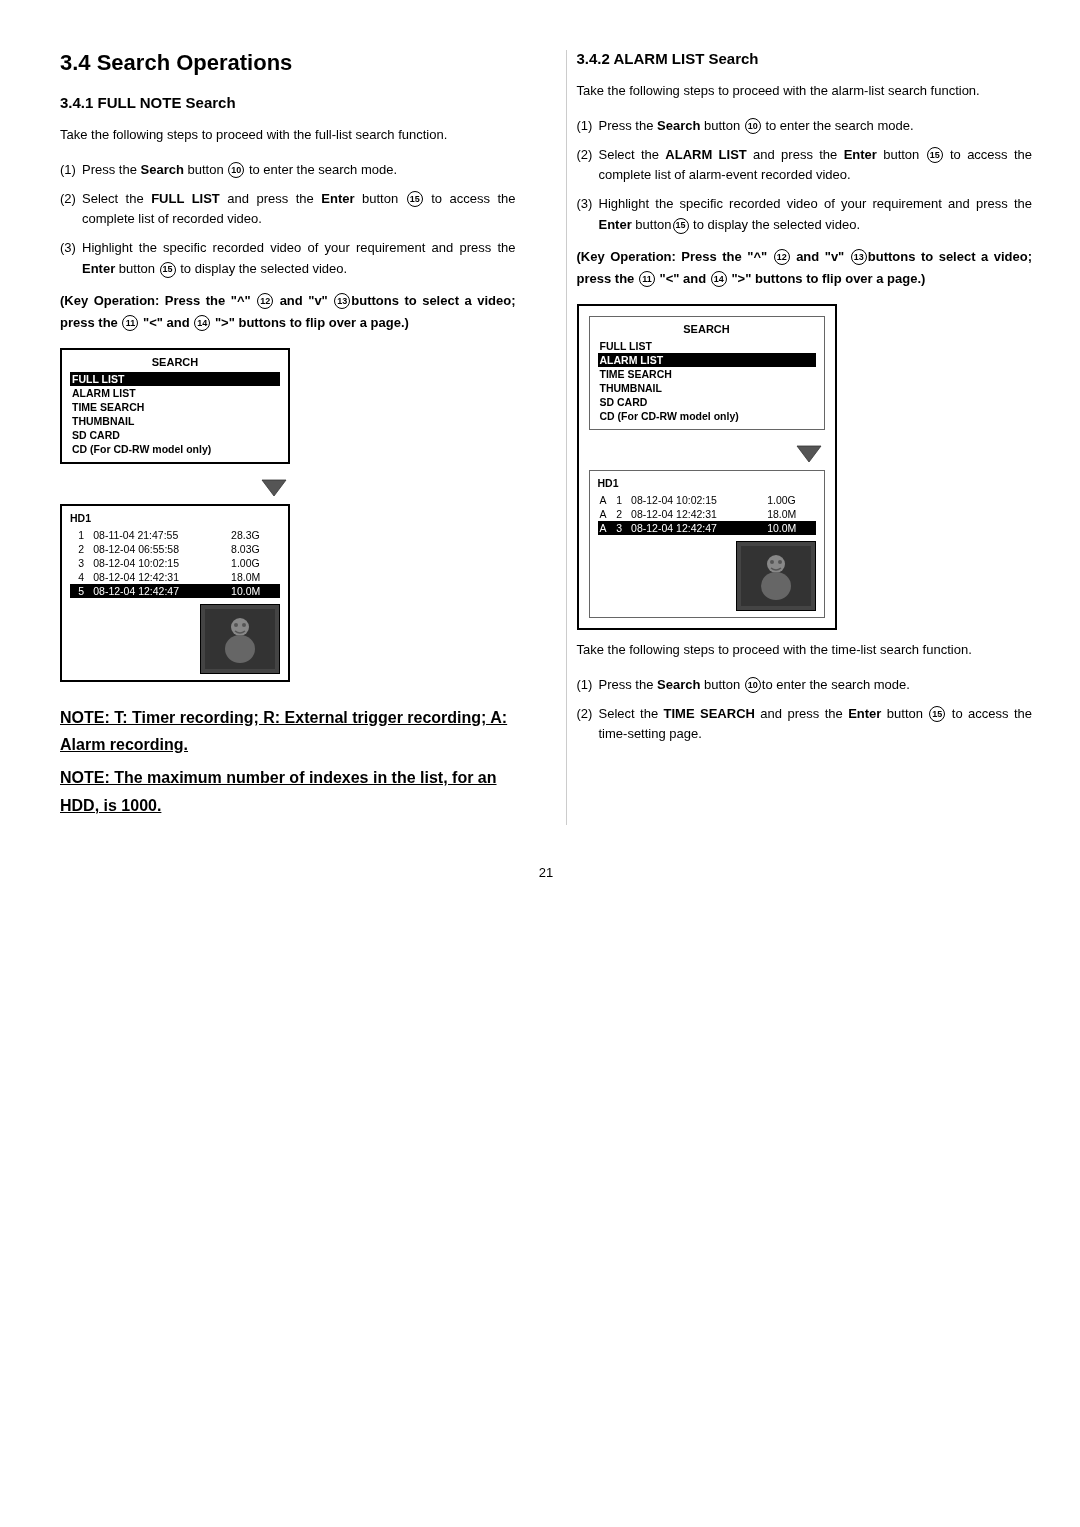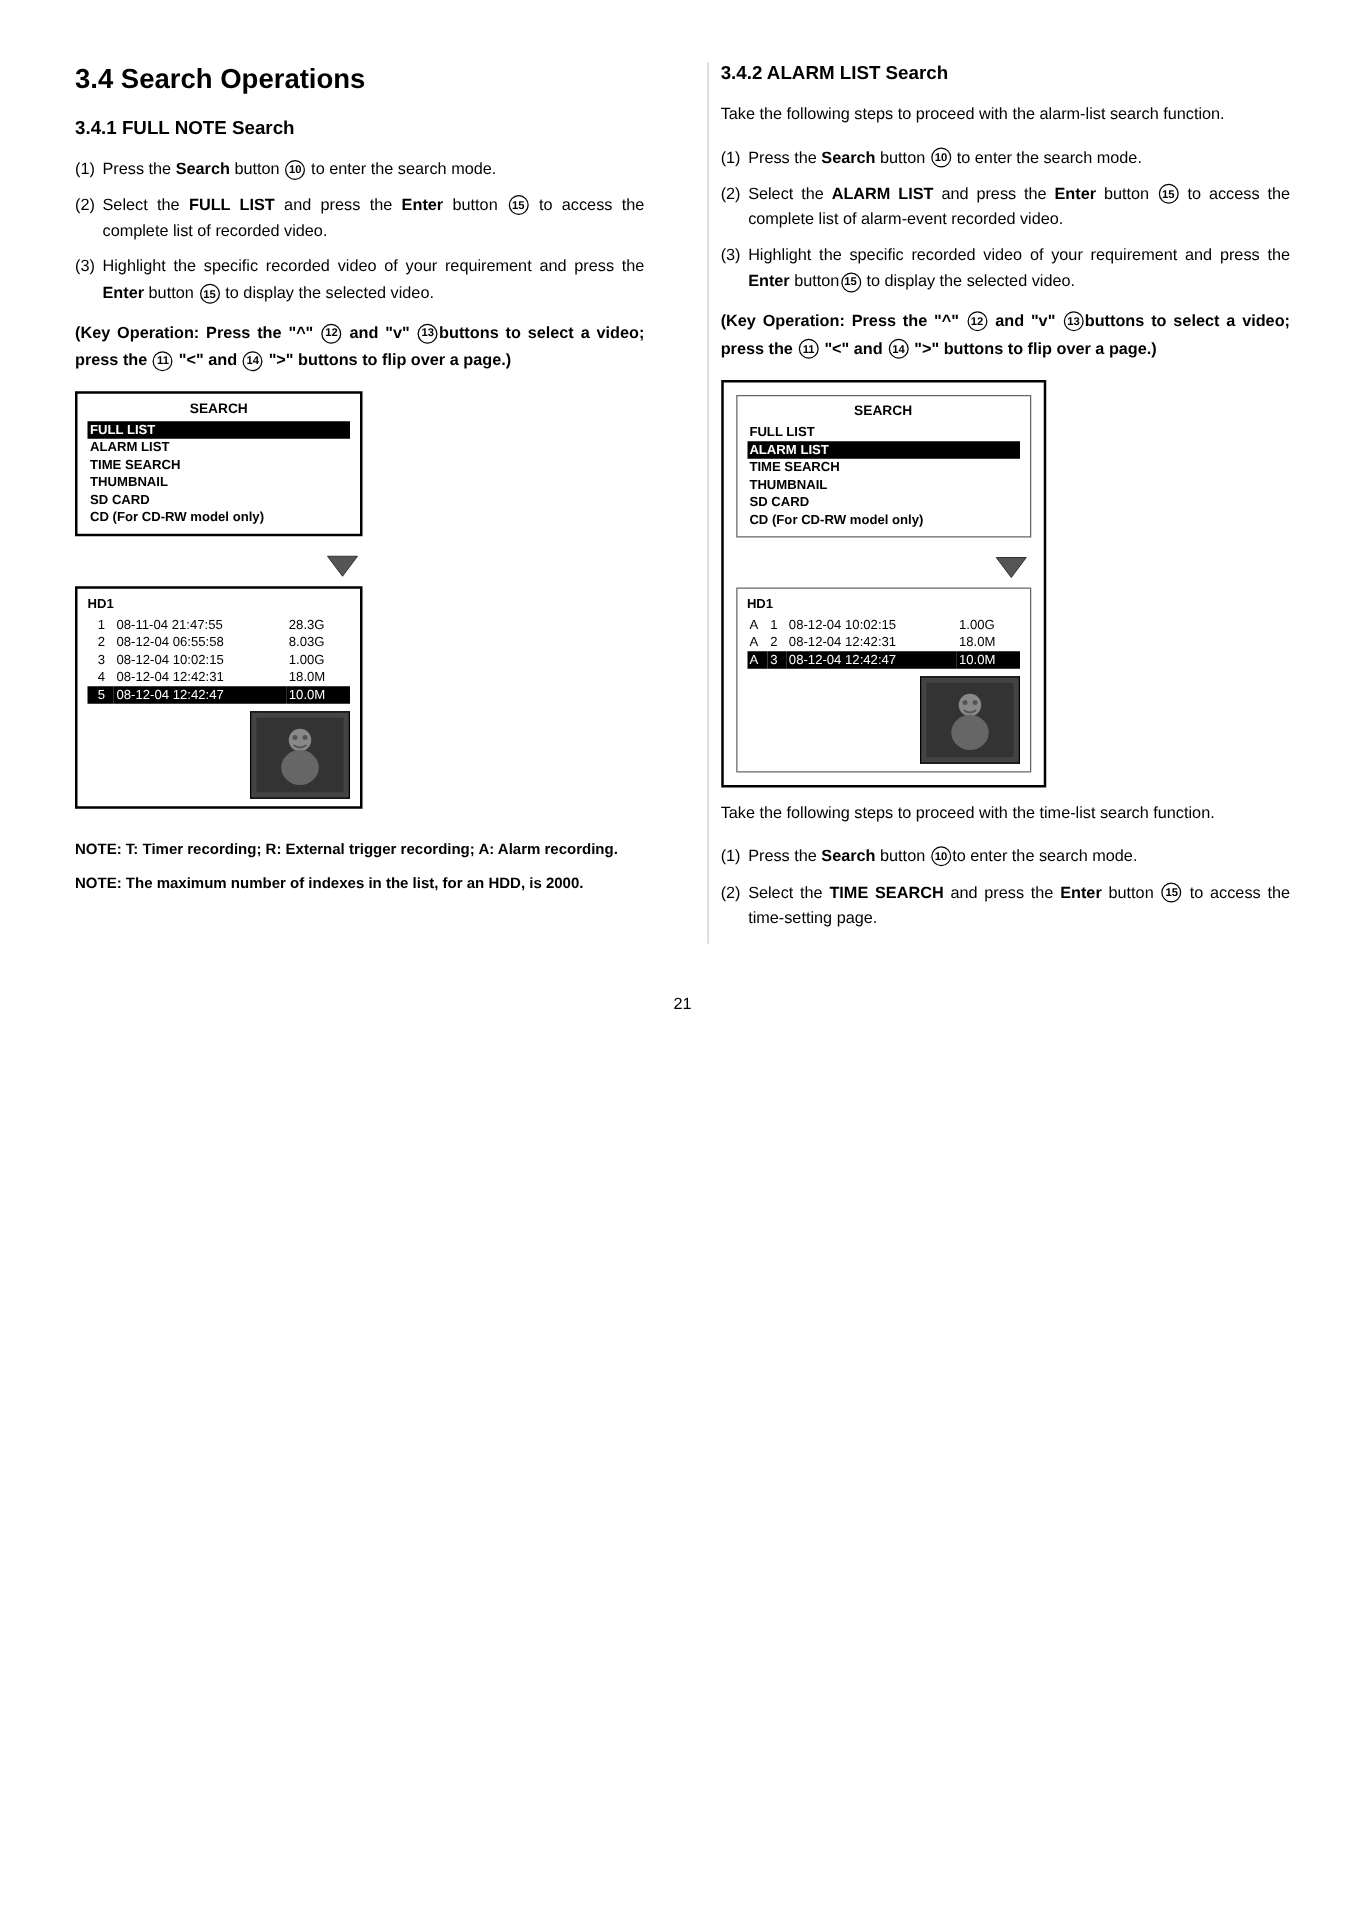--- a/index.html
+++ b/index.html
@@ -163,22 +163,23 @@
       margin-top: 6px;
       float: right;
       margin-right: 0;
     }
     .thumbnail svg {
       width: 70px;
       height: 60px;
     }
     .note-block {
       margin-top: 22px;
-      font-size: 12px;
+      font-size: 16px;
       line-height: 1.7;
+      text-decoration: underline;
     }
     .note-block p { margin-bottom: 6px; }
     .page-number {
       text-align: center;
       margin-top: 40px;
       font-size: 13px;
     }
     .left-screen-area {
       margin-bottom: 10px;
     }
@@ -244,20 +245,21 @@
 </head>
 <body>
 
 <div class="page-container">
   <div class="two-col">
 
     <div class="col-left">
       <h1 class="section-title">3.4 Search Operations</h1>
 
       <h2 class="subsection-title">3.4.1 FULL NOTE Search</h2>
+      <p class="subsection-body">Take the following steps to proceed with the full-list search function.</p>
 
       <ol class="steps">
         <li>
           <span class="step-num">(1)</span>
           Press the <span class="bold">Search</span> button <span class="circled">10</span> to enter the search mode.
         </li>
         <li>
           <span class="step-num">(2)</span>
           Select the <span class="bold">FULL LIST</span> and press the <span class="bold">Enter</span> button <span class="circled">15</span> to access the complete list of recorded video.
         </li>
@@ -337,21 +339,21 @@
               <circle cx="31" cy="16" r="2" fill="#555"></circle>
               <circle cx="39" cy="16" r="2" fill="#555"></circle>
               <path d="M30 22 Q35 26 40 22" stroke="#555" stroke-width="1.5" fill="none"></path>
             </svg>
           </div>
         </div>
       </div>
 
       <div class="note-block">
         <p><span class="bold">NOTE: T: Timer recording; R: External trigger recording; A: Alarm recording.</span></p>
-        <p><span class="bold">NOTE: The maximum number of indexes in the list, for an HDD, is 2000.</span></p>
+        <p><span class="bold">NOTE: The maximum number of indexes in the list, for an HDD, is 1000.</span></p>
       </div>
     </div>
 
     <div class="col-right">
       <h2 class="subsection-title">3.4.2 ALARM LIST Search</h2>
       <p class="subsection-body">Take the following steps to proceed with the alarm-list search function.</p>
 
       <ol class="steps">
         <li>
           <span class="step-num">(1)</span>

